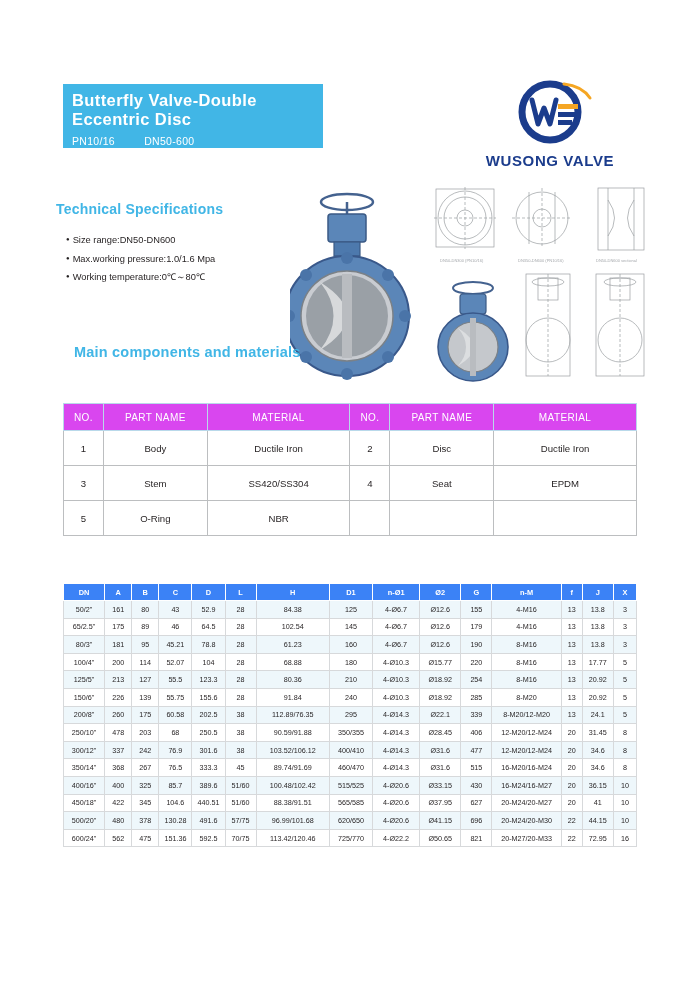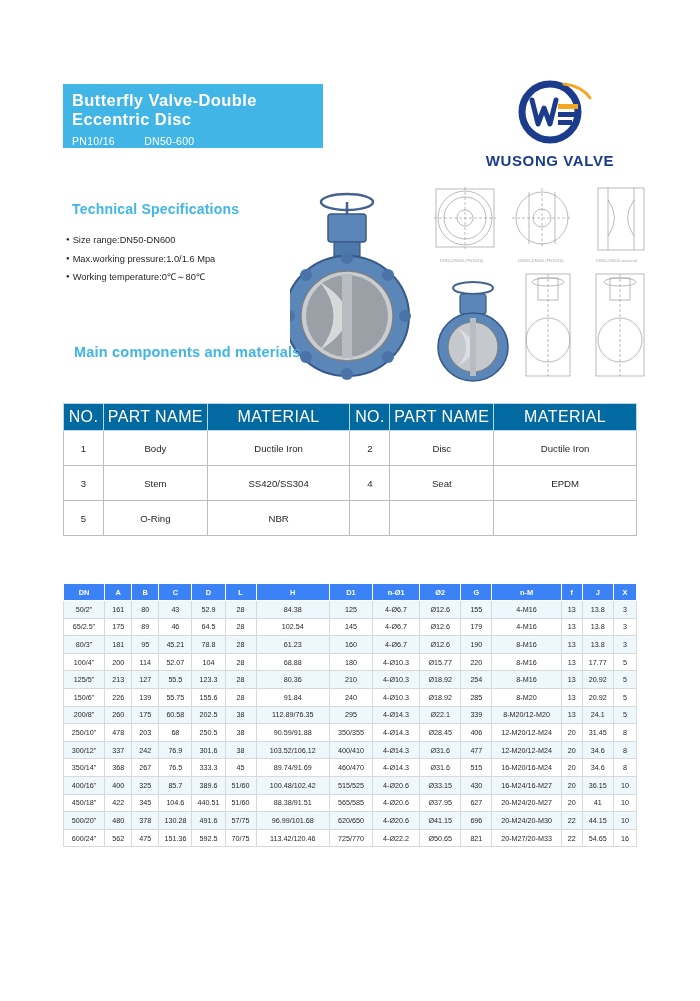--- a/index.html
+++ b/index.html
@@ -69,21 +69,21 @@
   }
 
   
   .sec-head {
     position: absolute;
     color: #41b6e6;
     font-size: 14px;
     font-weight: bold;
     letter-spacing: 0.2px;
   }
-  #tech-head { left: 72px; top: 201px; }
+  #tech-head { left: 56px; top: 201px; }
   #comp-head { left: 74px; top: 344px; font-size: 14.5px; }
   #dim-head  { left: 74px; top: 537px; font-size: 18px; margin-top: 47px; }
 
   
   .bullets {
     position: absolute;
     left: 66px;
     top: 231px;
     font-size: 9.3px;
     line-height: 17.5px;
@@ -111,24 +111,24 @@
     border-collapse: collapse;
   }
   .comp-table {
     position: absolute;
     left: 63px;
     top: 403px;
     width: 574px;
     font-size: 9.6px;
   }
   .comp-table th {
-    background: #0369a1;
+    background: #d946ef;
     color: #ffffff;
     font-weight: normal;
-    font-size: 16px;
+    font-size: 10px;
     height: 24px;
     border: 1px solid #b9d9ea;
     letter-spacing: 0.4px;
   }
   .comp-table td {
     height: 32px;
     text-align: center;
     border: 1px solid #bcbec0;
     font-size: 9.6px;
   }
@@ -583,19 +583,19 @@
           <td>151.36</td>
           <td>592.5</td>
           <td>70/75</td>
           <td>113.42/120.46</td>
           <td>725/770</td>
           <td>4-Ø22.2</td>
           <td>Ø50.65</td>
           <td>821</td>
           <td>20-M27/20-M33</td>
           <td>22</td>
-          <td>54.65</td>
+          <td>72.95</td>
           <td>16</td>
         </tr>
       </tbody>
   </table>
 
 </div>
 
 </body></html>

